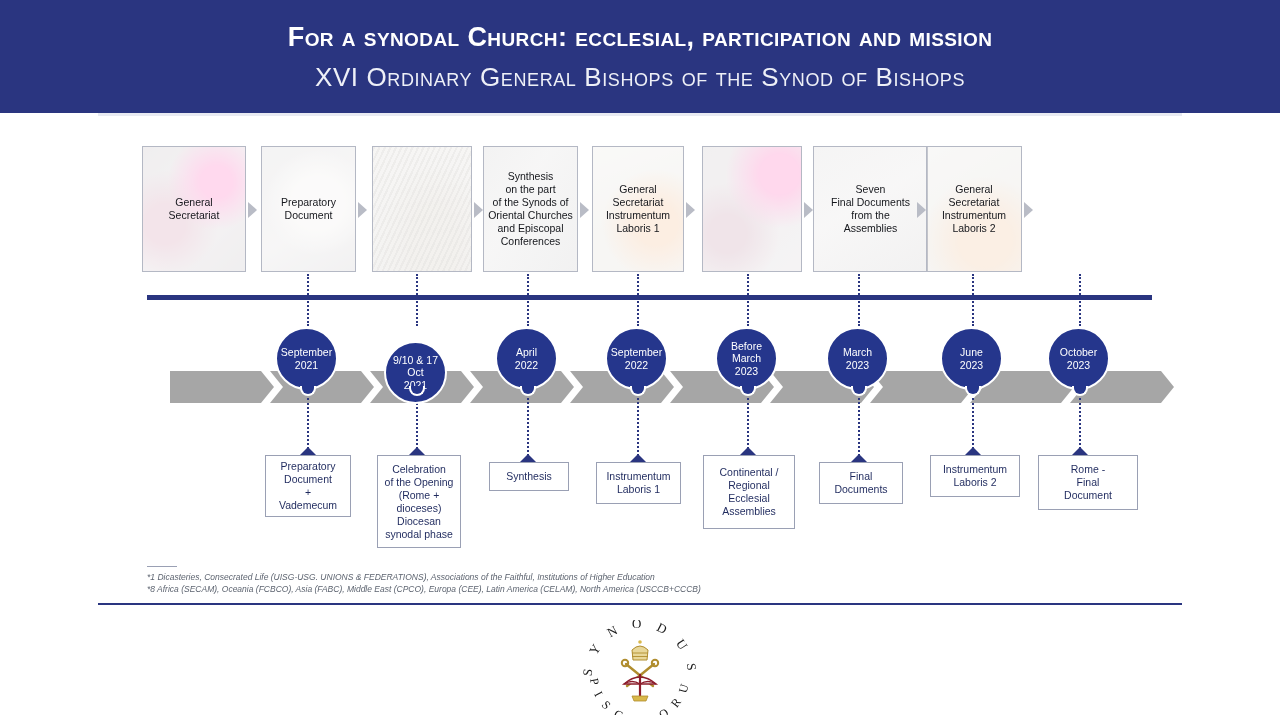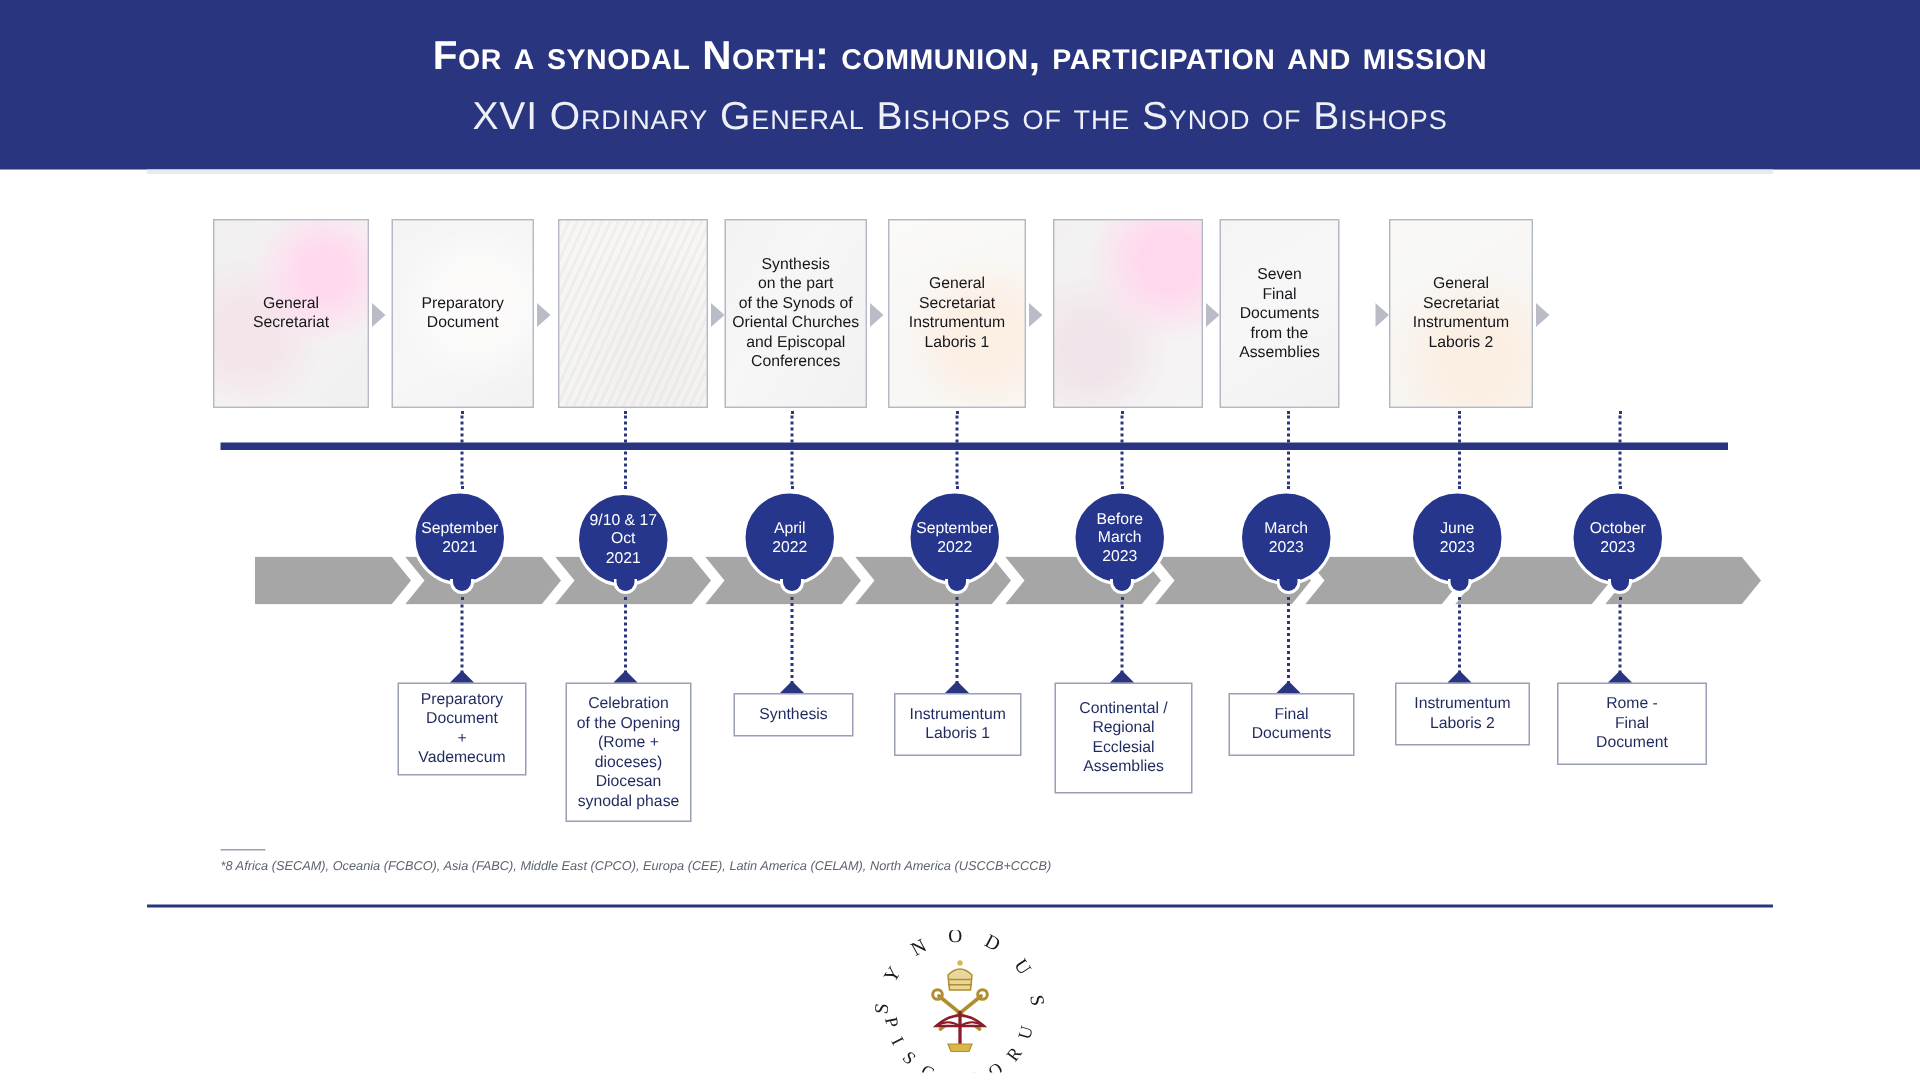--- a/index.html
+++ b/index.html
@@ -190,21 +190,21 @@
   
   .logo { position:absolute; left:566px; top:620px; width:148px; height:95px; }
   .logo svg { display:block; }
 </style>
 </head>
 <body>
 
 <div id="stage">
 
   <div class="header">
-    <div class="title-line1">For a synodal North: communion, participation and mission</div>
+    <div class="title-line1">For a synodal Church: ecclesial, participation and mission</div>
     <div class="title-line2">XVI Ordinary General Bishops of the Synod of Bishops</div>
   </div>
   <div class="header-underlay"></div>
 
   <div class="top-row" id="top-row">
       <div class="pbox" style="left: 142px; width: 104px;">
         <div class="bg bg-a"></div>
         <div class="ptext">General<br>Secretariat</div>
       </div>
       <div class="arrow-sep" style="left: 248px;"></div>
@@ -224,21 +224,21 @@
       <div class="arrow-sep" style="left: 580px;"></div>
       <div class="pbox" style="left: 592px; width: 92px;">
         <div class="bg bg-e"></div>
         <div class="ptext">General<br>Secretariat<br>Instrumentum<br>Laboris 1</div>
       </div>
       <div class="arrow-sep" style="left: 686px;"></div>
       <div class="pbox" style="left: 702px; width: 100px;">
         <div class="bg bg-f"></div>
       </div>
       <div class="arrow-sep" style="left: 804px;"></div>
-      <div class="pbox" style="left: 813px; width: 80px;">
+      <div class="pbox" style="left: 813px; width: 115px;">
         <div class="bg bg-g"></div>
         <div class="ptext">Seven<br>Final Documents<br>from the<br>Assemblies</div>
       </div>
       <div class="arrow-sep" style="left: 917px;"></div>
       <div class="pbox" style="left: 926px; width: 96px;">
         <div class="bg bg-h"></div>
         <div class="ptext">General<br>Secretariat<br>Instrumentum<br>Laboris 2</div>
       </div>
       <div class="arrow-sep" style="left: 1024px;"></div>
     </div>
@@ -263,21 +263,21 @@
       <div class="circle" style="left: 275px; top: 327px;">
         <div>September<br>2021</div>
       </div>
       <div class="circle-stem" style="left: 300px; top: 386px;"></div>
       <div class="vdot-bot" style="left: 307px; top: 398px; height: 51px;"></div>
       <div class="cap-tri" style="left: 300px; top: 447px;"></div>
       <div class="obox" style="left: 265px; top: 455px; width: 86px; height: 62px;">
         <div>Preparatory<br>Document<br>+<br>Vademecum</div>
       </div>
       <div class="vdot-top" style="left: 416px; top: 274px; height: 52px;"></div>
-      <div class="circle" style="left: 384px; top: 328px;">
+      <div class="circle" style="left: 384px; top: 341px;">
         <div>9/10 &amp; 17<br>Oct<br>2021</div>
       </div>
       <div class="circle-stem" style="left: 409px; top: 386px;"></div>
       <div class="vdot-bot" style="left: 416px; top: 398px; height: 51px;"></div>
       <div class="cap-tri" style="left: 409px; top: 447px;"></div>
       <div class="obox" style="left: 377px; top: 455px; width: 84px; height: 93px;">
         <div>Celebration<br>of the Opening<br>(Rome +<br>dioceses)<br>Diocesan<br>synodal phase</div>
       </div>
       <div class="vdot-top" style="left: 527px; top: 274px; height: 52px;"></div>
       <div class="circle" style="left: 495px; top: 327px;">
@@ -336,20 +336,21 @@
       <div class="circle-stem" style="left: 1072px; top: 386px;"></div>
       <div class="vdot-bot" style="left: 1079px; top: 398px; height: 51px;"></div>
       <div class="cap-tri" style="left: 1072px; top: 447px;"></div>
       <div class="obox" style="left: 1038px; top: 455px; width: 100px; height: 55px;">
         <div>Rome -<br>Final<br>Document</div>
       </div>
     </div>
 
   <div class="fn-rule"></div>
   <div class="footnotes">
+    <div>*1 Dicasteries, Consecrated Life (UISG-USG. UNIONS &amp; FEDERATIONS), Associations of the Faithful, Institutions of Higher Education</div>
     <div>*8 Africa (SECAM), Oceania (FCBCO), Asia (FABC), Middle East (CPCO), Europa (CEE), Latin America (CELAM), North America (USCCB+CCCB)</div>
   </div>
   <div class="rule-bottom"></div>
 
   <div class="logo">
     <svg viewBox="0 0 148 95" width="148" height="95" aria-hidden="true">
       <defs>
         <path id="arcTop" d="M 26,56 A 48,48 0 0 1 122,56" fill="none"></path>
         <path id="arcBot" d="M 24,54 A 50,50 0 0 0 124,54" fill="none"></path>
       </defs>

